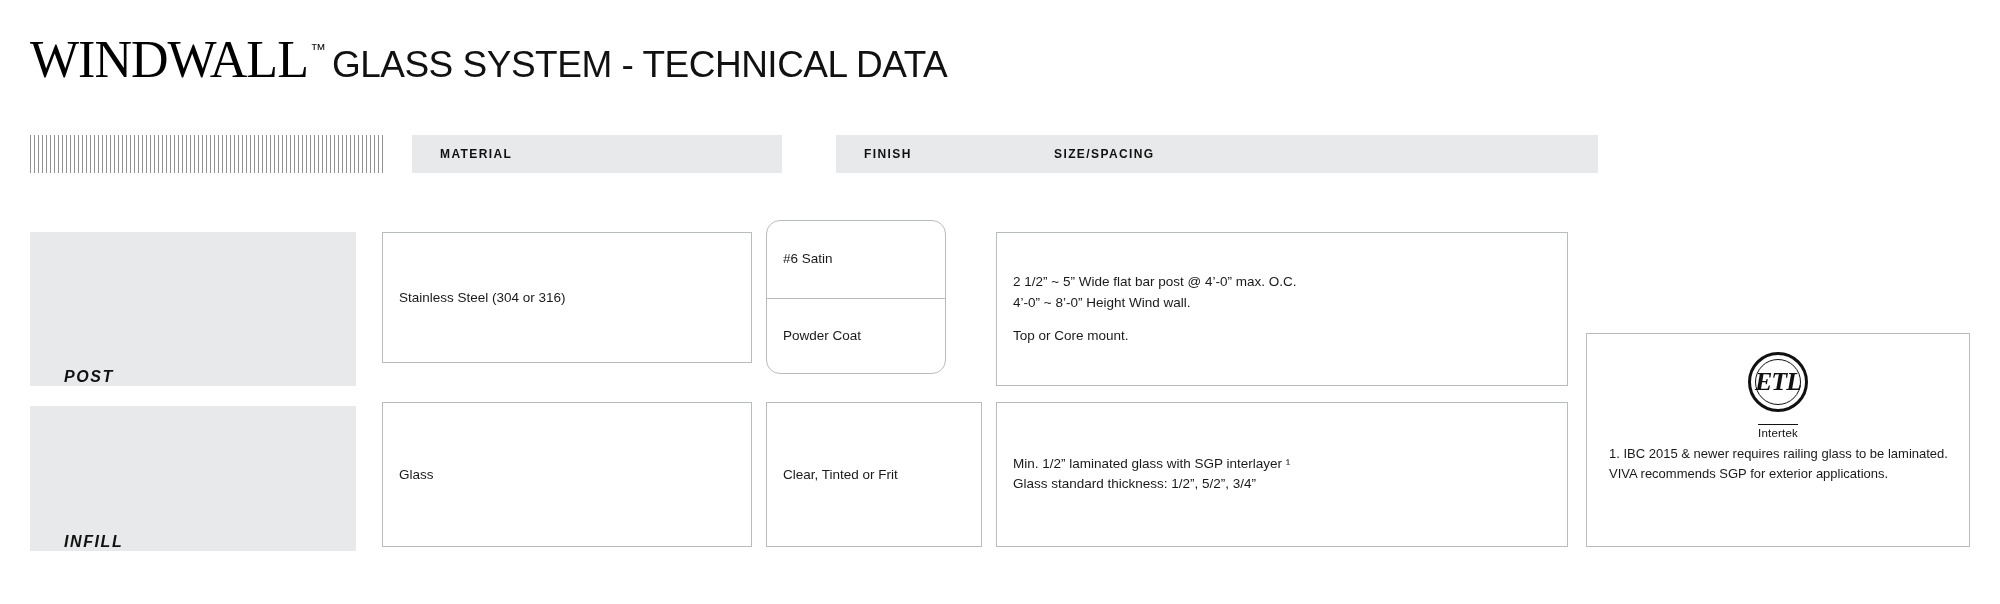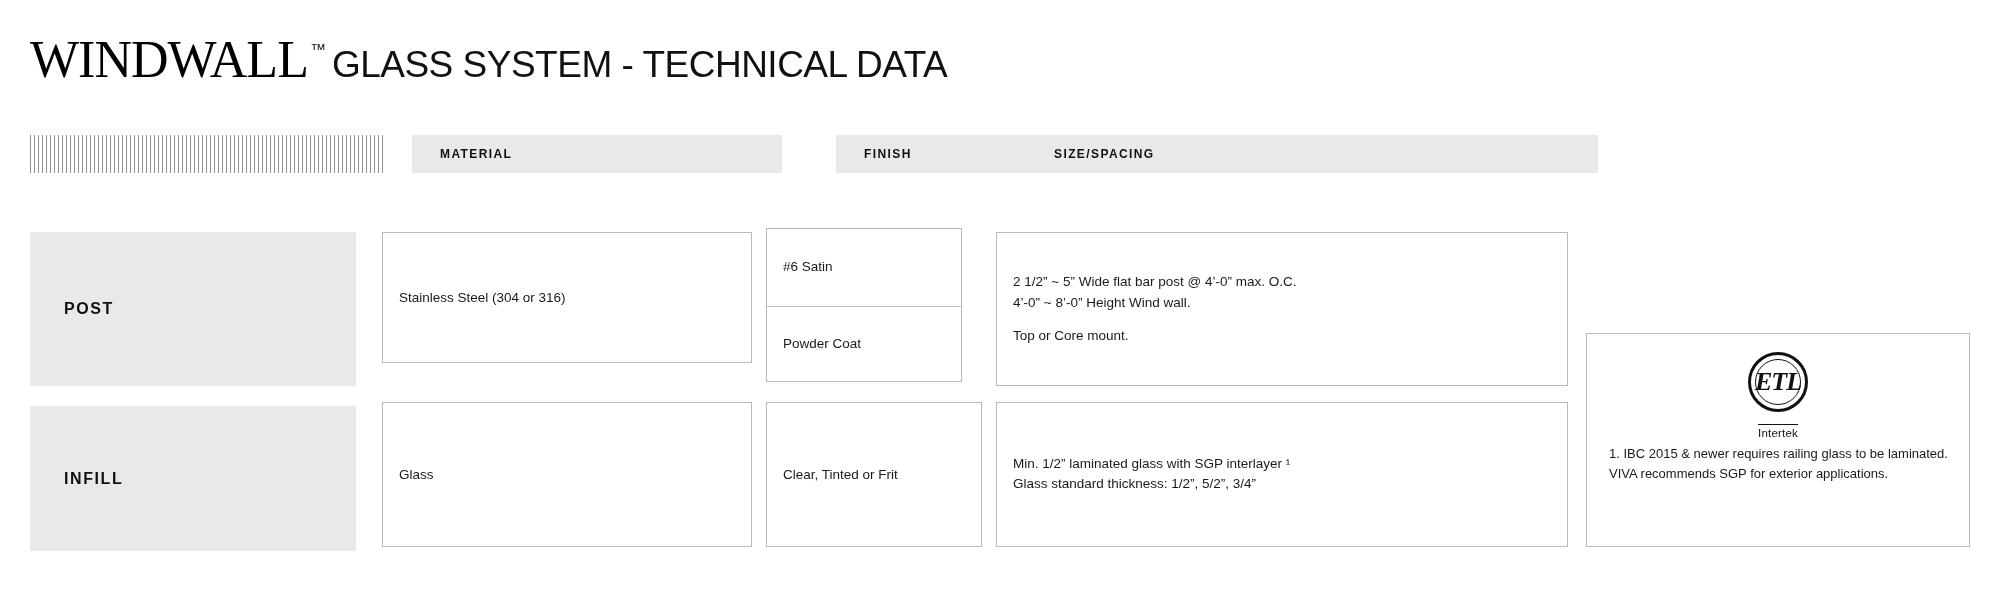--- a/index.html
+++ b/index.html
@@ -85,21 +85,22 @@
       #8e9092 0px, #8e9092 1px,
       #ffffff 1px, #ffffff 4px
     );
   }
 
   
   .row-label {
     position: absolute;
     background: #e8e9ea;
     display: flex;
-    align-items: center;
+    align-items: flex-end;
+    font-style: italic;
   }
   .row-label span {
     font-size: 16px;
     font-weight: bold;
     letter-spacing: 1.6px;
     padding-left: 34px;
     color: #111111;
   }
   .cell {
     position: absolute;
@@ -218,21 +219,21 @@
   </div>
 
   <div class="row-label" style="left:30px; top:232px; width:326px; height:154px;">
     <span>POST</span>
   </div>
 
   <div class="cell" style="left:382px; top:232px; width:370px; height:131px;">
     <div class="cell-mid cell-text">Stainless Steel (304 or 316)</div>
   </div>
 
-  <div class="cell" style="left:766px; top:228px; width:196px; height:154px;">
+  <div class="cell" style="left:766px; top:220px; width:180px; height:154px;border-radius:14px;">
     <div class="sub-slot" style="top:0; height:77px;">
       <div class="cell-text">#6 Satin</div>
     </div>
     <div class="divider" style="top:77px;"></div>
     <div class="sub-slot" style="top:77px; height:77px;">
       <div class="cell-text">Powder Coat</div>
     </div>
   </div>
 
   <div class="cell" style="left:996px; top:232px; width:572px; height:154px;">

